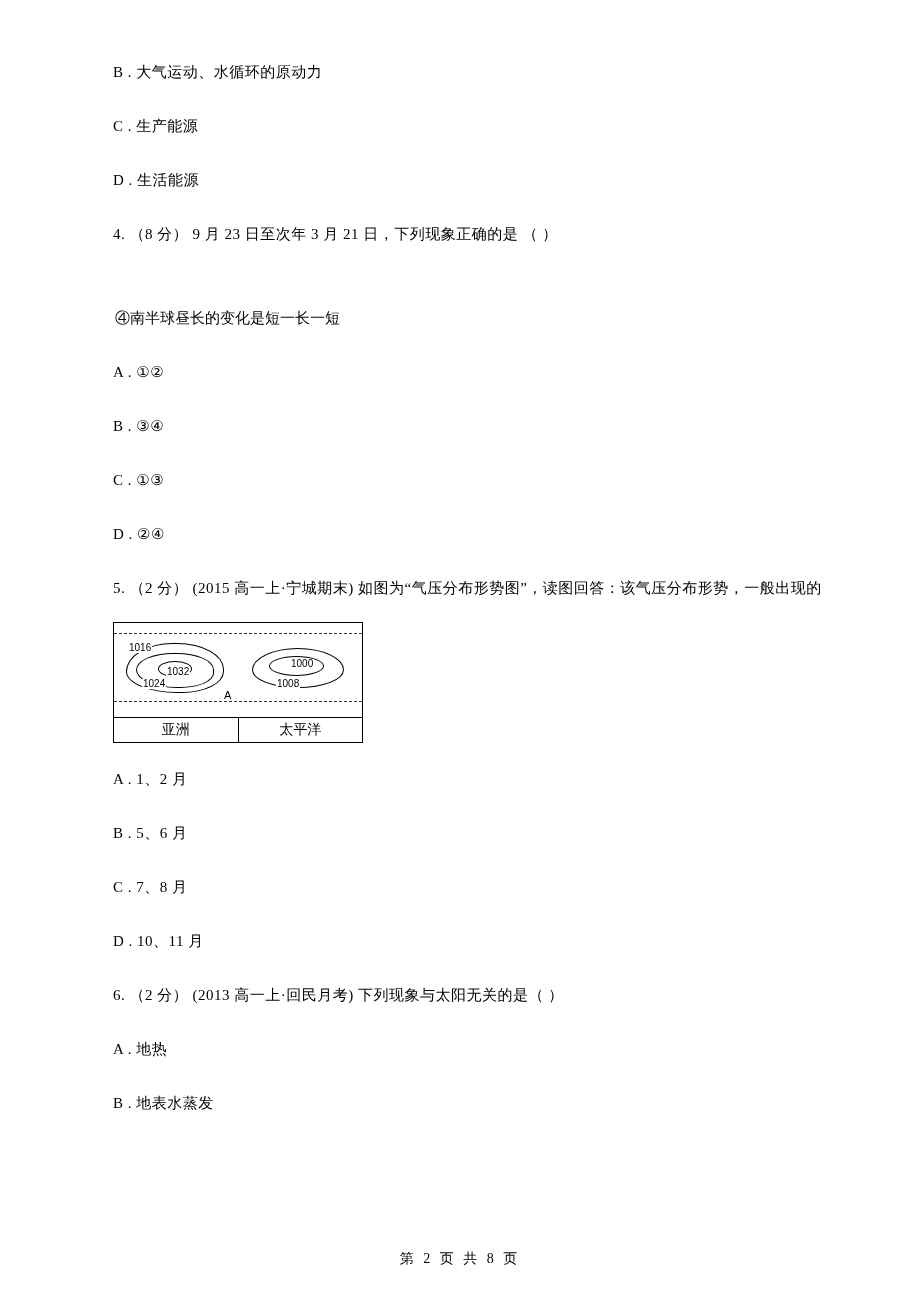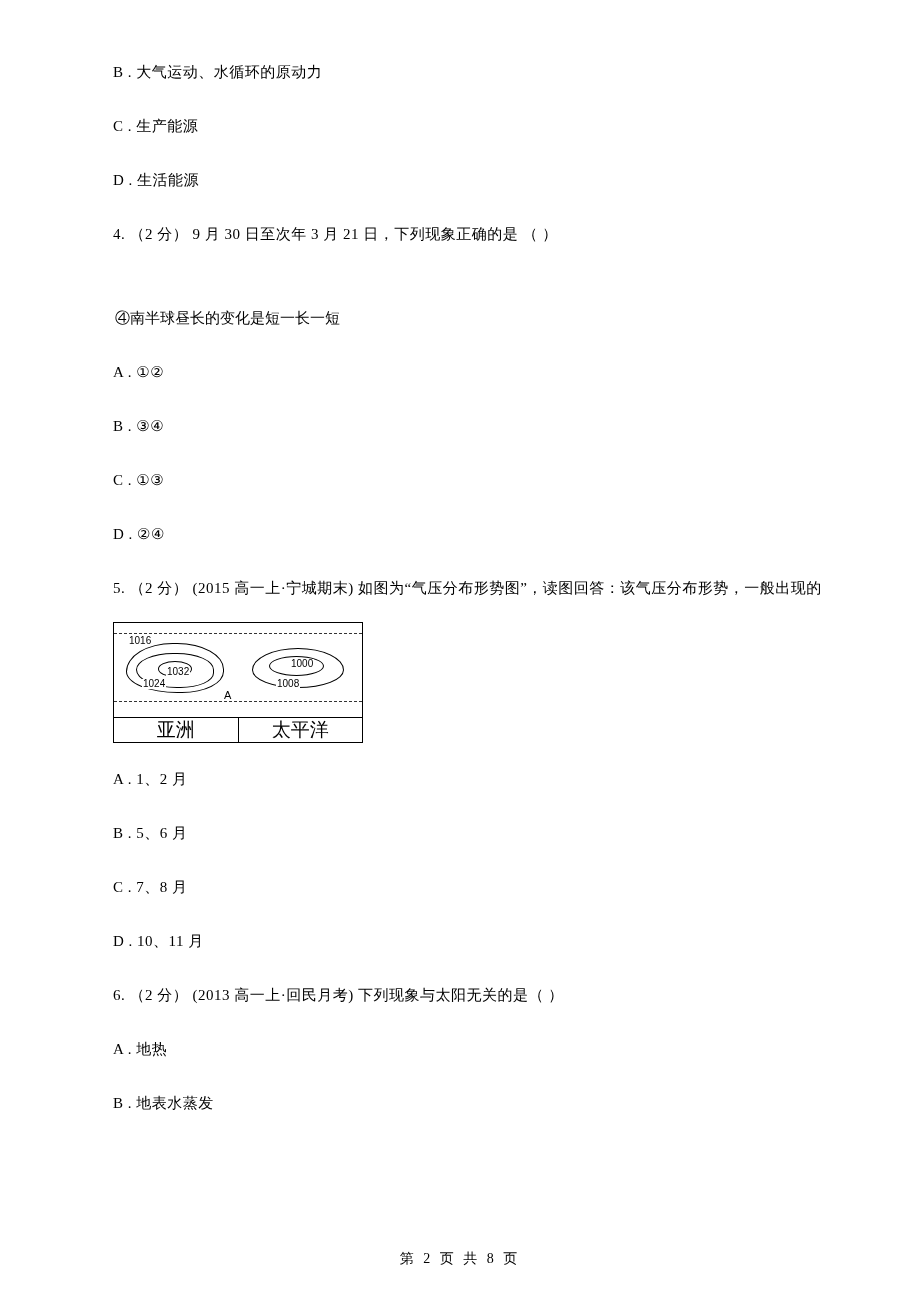--- a/index.html
+++ b/index.html
@@ -44,21 +44,21 @@
       position: relative;
       overflow: hidden;
     }
     .figure-labels {
       display: flex;
       height: 24px;
     }
     .figure-labels div {
       flex: 1;
       text-align: center;
-      font-size: 19px;
+      font-size: 14px;
       line-height: 24px;
     }
     .figure-labels div:first-child {
       border-right: 1.5px solid #000;
     }
     .dashline {
       position: absolute;
       left: 0; right: 0;
       border-top: 1.5px dashed #333;
     }
@@ -90,21 +90,21 @@
       letter-spacing: 3px;
     }
   </style>
 </head>
 <body>
 
 <div class="line opt">B . 大气运动、水循环的原动力</div>
 <div class="line opt">C . 生产能源</div>
 <div class="line opt">D . 生活能源</div>
 
-<div class="line indent">4. （2 分） 9 月 30 日至次年 3 月 21 日，下列现象正确的是  （    ）</div>
+<div class="line indent">4. （8 分） 9 月 23 日至次年 3 月 21 日，下列现象正确的是  （    ）</div>
 
 <div class="stmt-row">
 </div>
 
 <div class="stmt-row row2">
   <div class="stmt-right">④南半球昼长的变化是短一长一短</div>
 </div>
 
 <div class="line opt">A . ①②</div>
 <div class="line opt">B . ③④</div>
@@ -120,21 +120,21 @@
     <div class="dashline" style="top:10px;"></div>
     <div class="dashline" style="top:78px;"></div>
 
     <div class="contour" style="left:12px; top:20px; width:98px; height:50px; border-radius:50% 50% 45% 55% / 60% 55% 45% 45%;"></div>
     <div class="contour" style="left:22px; top:30px; width:78px; height:35px; border-radius:50% 50% 45% 55%;"></div>
     <div class="contour" style="left:44px; top:38px; width:34px; height:16px; border-radius:50%;"></div>
 
     <div class="contour" style="left:138px; top:25px; width:92px; height:40px; border-radius:50% 50% 50% 50% / 55% 55% 45% 45%;"></div>
     <div class="contour" style="left:155px; top:33px; width:55px; height:20px; border-radius:50%;"></div>
 
-    <span class="lbl" style="left:14px; top:13px;">1016</span>
+    <span class="lbl" style="left:14px; top:20px;">1016</span>
     <span class="lbl" style="left:28px; top:56px;">1024</span>
     <span class="lbl" style="left:52px; top:44px;">1032</span>
     <span class="lbl" style="left:176px; top:36px;">1000</span>
     <span class="lbl" style="left:162px; top:56px;">1008</span>
     <span class="pletter" style="left:110px; top:64px;">A</span>
   </div>
   <div class="figure-labels">
     <div>亚洲</div>
     <div>太平洋</div>
   </div>

